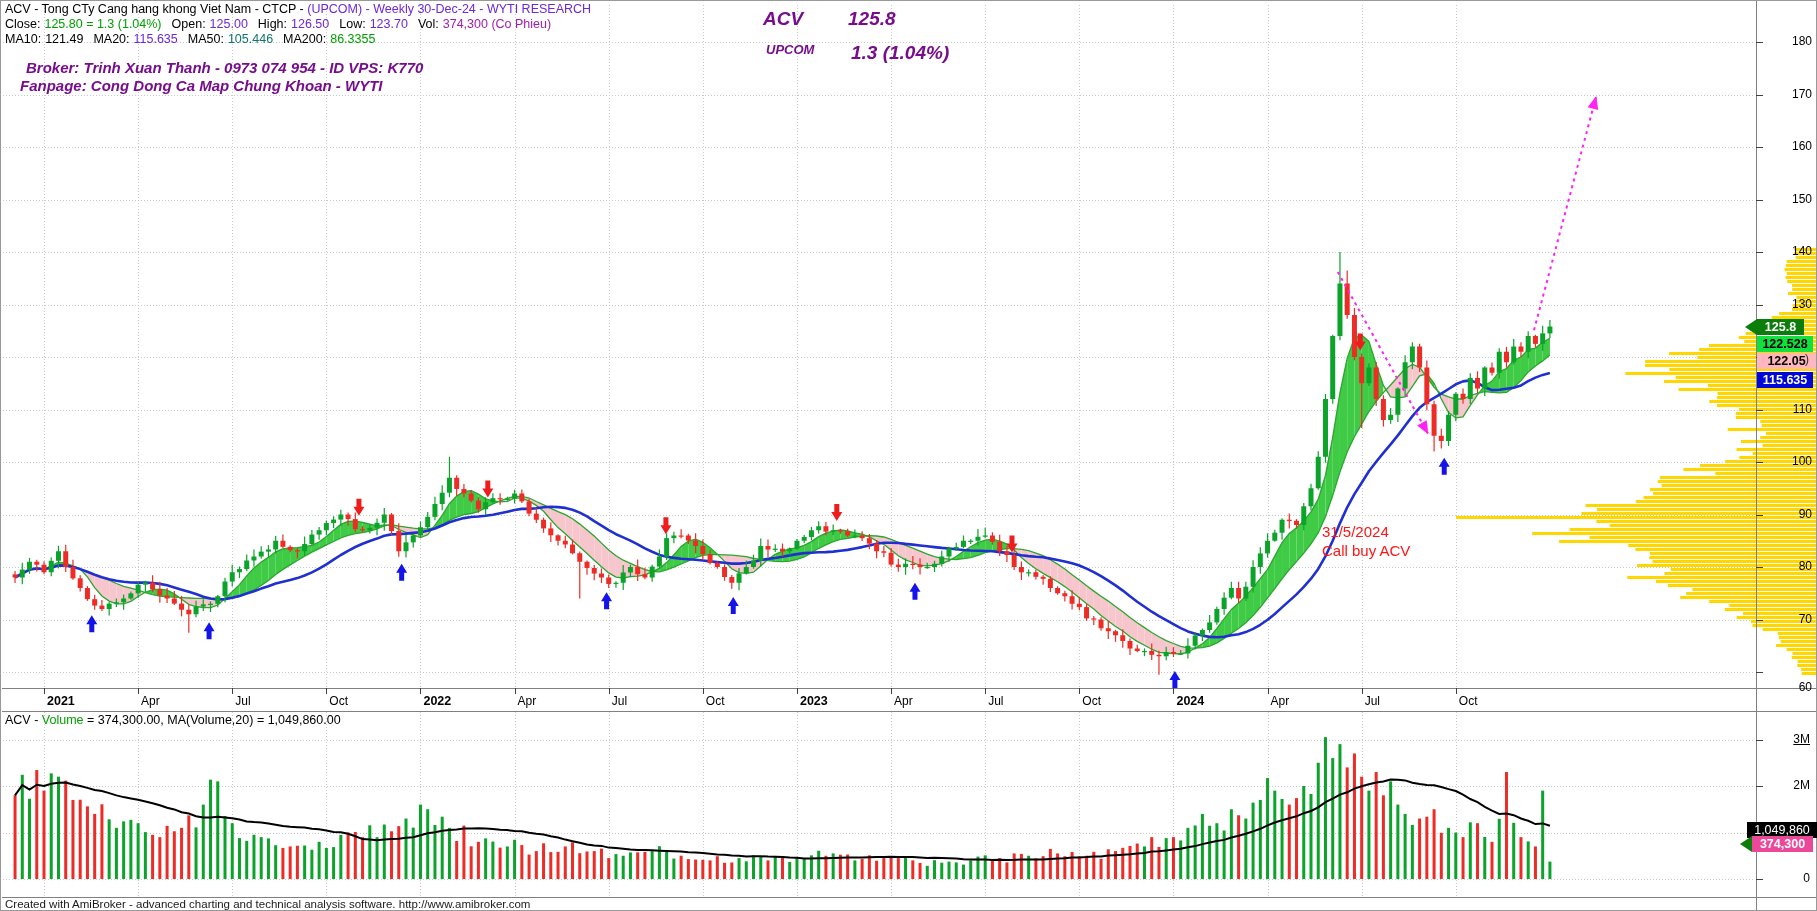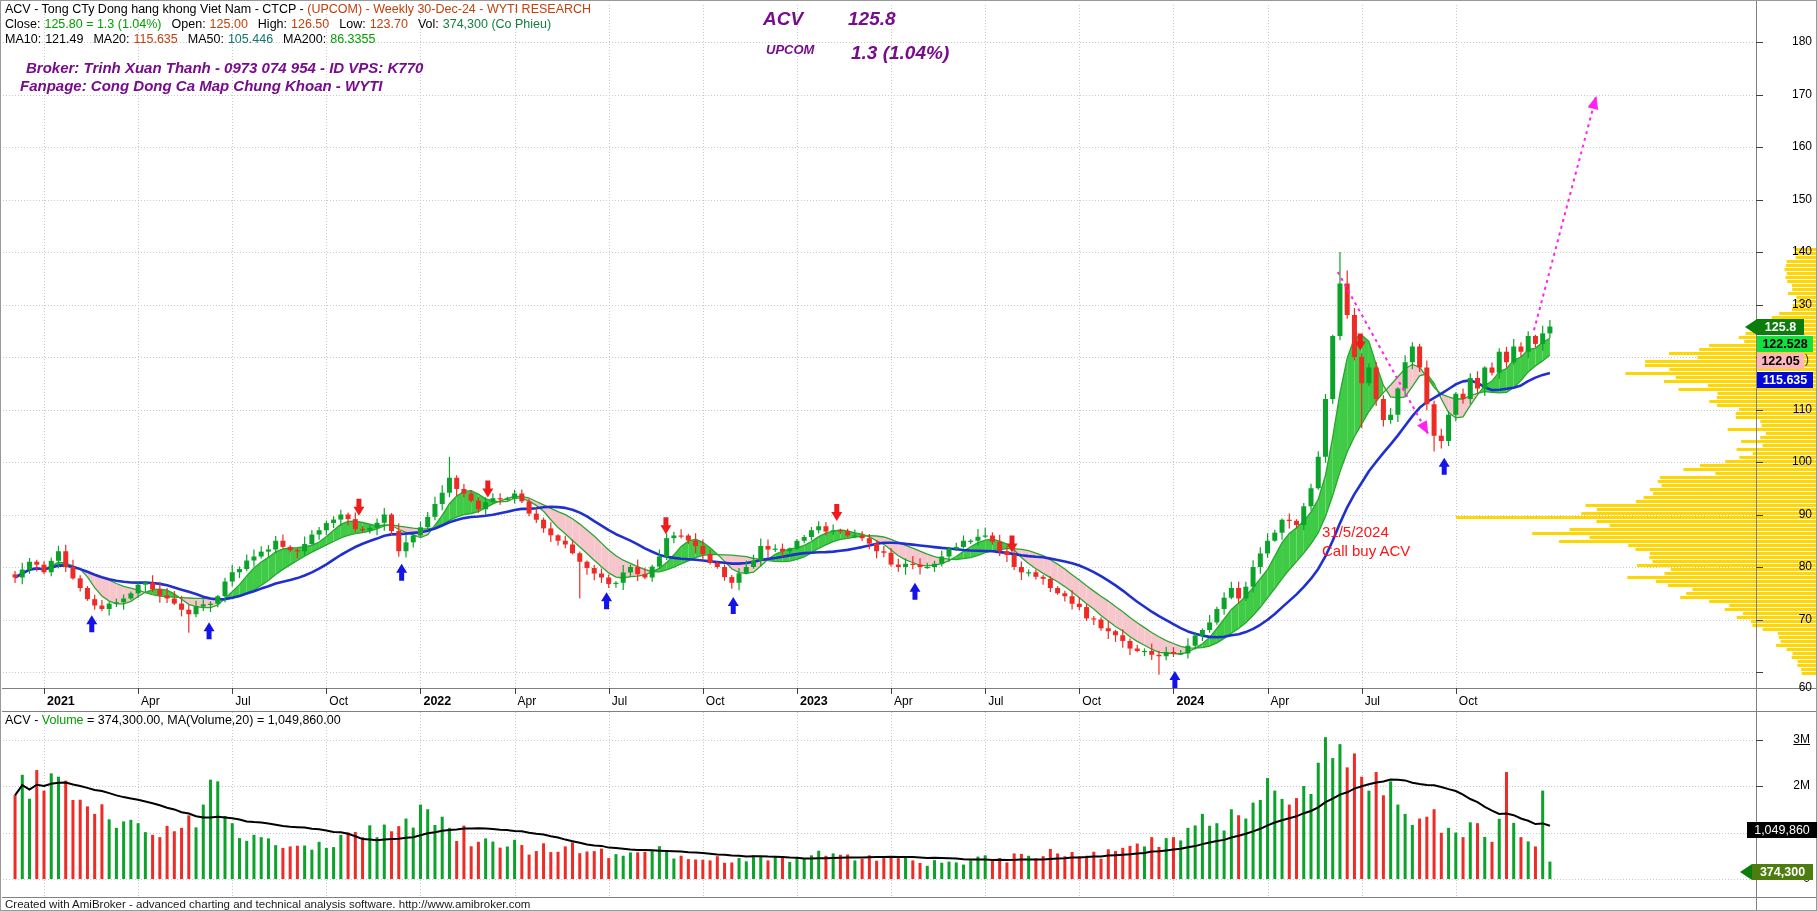--- a/index.html
+++ b/index.html
@@ -3,23 +3,23 @@
 <meta charset="utf-8">
 <style>
   html,body{margin:0;padding:0;background:#fff}
   #screen{position:relative;width:1817px;height:911px;background:#fff;overflow:hidden;
           font-family:"Liberation Sans",sans-serif;color:#000}
   #chart-svg{position:absolute;left:0;top:0}
   .hdr{position:absolute;left:5px;font-size:12.5px;white-space:pre;z-index:5}
   #hdr1{top:2px}
   #hdr2{top:17px}
   #hdr3{top:32px}
-  .c-blue{color:#c2410c}
+  .c-blue{color:#6d28d9}
   .c-green{color:#00a000}
-  .c-red{color:#15803d}
+  .c-red{color:#a21caf}
   .c-maroon{color:#0f766e}
   .lbl{margin-right:4px}
   .val{margin-right:10px}
   .purple-serif{position:absolute;font-family:Liberation Sans, sans-serif;font-style:italic;
                 font-weight:bold;color:#770d8c;z-index:5;white-space:pre}
   #broker1{left:26px;top:59px;font-size:15px}
   #broker2{left:20px;top:77px;font-size:15px}
   #ov-sym{left:763px;top:8px;font-size:19px}
   #ov-price{left:848px;top:8px;font-size:19px}
   #ov-ex{left:766px;top:42px;font-size:13px}
@@ -30,24 +30,24 @@
   #footer{position:absolute;left:5px;top:898px;font-size:11.5px;color:#1a1a1a;z-index:5}
   .axlbl{position:absolute;font-size:12px;color:#000;z-index:4}
   .axlbl.right{width:52px;text-align:right}
   .badge{position:absolute;height:16px;line-height:16px;font-size:12.5px;font-weight:bold;
          text-align:center;z-index:6}
   .badge .notch{position:absolute;left:-12px;top:0;width:0;height:0;
                 border-top:8px solid transparent;border-bottom:8px solid transparent}
   #bd-close{left:1757px;width:47px;top:319px;background:#0a7d0a;color:#fff}
   #bd-close .notch{border-right:12px solid #0a7d0a}
   #bd-rf{left:1757px;width:56px;top:336px;background:#12e03c;color:#000}
-  #bd-rs{left:1757px;width:47px;top:353px;background:#ffb6bd;color:#000}
+  #bd-rs{left:1757px;width:59px;top:353px;background:#ffb6bd;color:#000}
   #bd-ma20{left:1757px;width:56px;top:372px;background:#0008d7;color:#fff}
   #bd-volma{left:1747px;width:70px;top:822px;background:#000;color:#fff;font-weight:normal}
-  #bd-vol{left:1752px;width:61px;top:864px;background:#4d7c0f;color:#fff}
+  #bd-vol{left:1752px;width:61px;top:836px;background:#ec4899;color:#fff}
   #bd-vol .notch{border-right:12px solid #0a7d0a}
   #marker-paren{position:absolute;left:1805px;top:352px;font-size:12px;color:#333;z-index:6}
 </style>
 </head>
 <body>
 
 <div id="screen">
 
   <svg id="chart-svg" width="1817" height="911">
       <rect x="0" y="0" width="1817" height="911" fill="#fff"></rect>
@@ -1131,21 +1131,21 @@
         <line x1="1079.5" y1="688" x2="1079.5" y2="694" stroke="#404040" stroke-width="1"></line>
         <line x1="1173.5" y1="688" x2="1173.5" y2="694" stroke="#404040" stroke-width="1"></line>
         <line x1="1268.5" y1="688" x2="1268.5" y2="694" stroke="#404040" stroke-width="1"></line>
         <line x1="1362.5" y1="688" x2="1362.5" y2="694" stroke="#404040" stroke-width="1"></line>
         <line x1="1456.5" y1="688" x2="1456.5" y2="694" stroke="#404040" stroke-width="1"></line>
       </g>
       <rect x="2" y="0" width="1754" height="688" fill="transparent"></rect>
       <rect x="2" y="711" width="1754" height="186" fill="transparent"></rect>
     </svg>
 
-  <div class="hdr" id="hdr1"><span>ACV - Tong CTy Dong hang khong Viet Nam - CTCP - </span><span class="c-blue">(UPCOM) - Weekly 30-Dec-24 - WYTI RESEARCH</span></div>
+  <div class="hdr" id="hdr1"><span>ACV - Tong CTy Cang hang khong Viet Nam - CTCP - </span><span class="c-blue">(UPCOM) - Weekly 30-Dec-24 - WYTI RESEARCH</span></div>
 
   <div class="hdr" id="hdr2"><span class="lbl">Close:</span><span class="val c-green">125.80 = 1.3 (1.04%)</span><span class="lbl">Open:</span><span class="val c-blue">125.00</span><span class="lbl">High:</span><span class="val c-blue">126.50</span><span class="lbl">Low:</span><span class="val c-blue">123.70</span><span class="lbl">Vol:</span><span class="val c-red">374,300 (Co Phieu)</span></div>
 
   <div class="hdr" id="hdr3"><span class="lbl">MA10:</span><span class="val">121.49</span><span class="lbl">MA20:</span><span class="val c-blue">115.635</span><span class="lbl">MA50:</span><span class="val c-maroon">105.446</span><span class="lbl">MA200:</span><span class="val c-green">86.3355</span></div>
 
   <div class="purple-serif" id="broker1">Broker: Trinh Xuan Thanh - 0973 074 954 - ID VPS: K770</div>
   <div class="purple-serif" id="broker2">Fanpage: Cong Dong Ca Map Chung Khoan - WYTI</div>
 
   <div class="purple-serif" id="ov-sym">ACV</div>
   <div class="purple-serif" id="ov-price">125.8</div>

